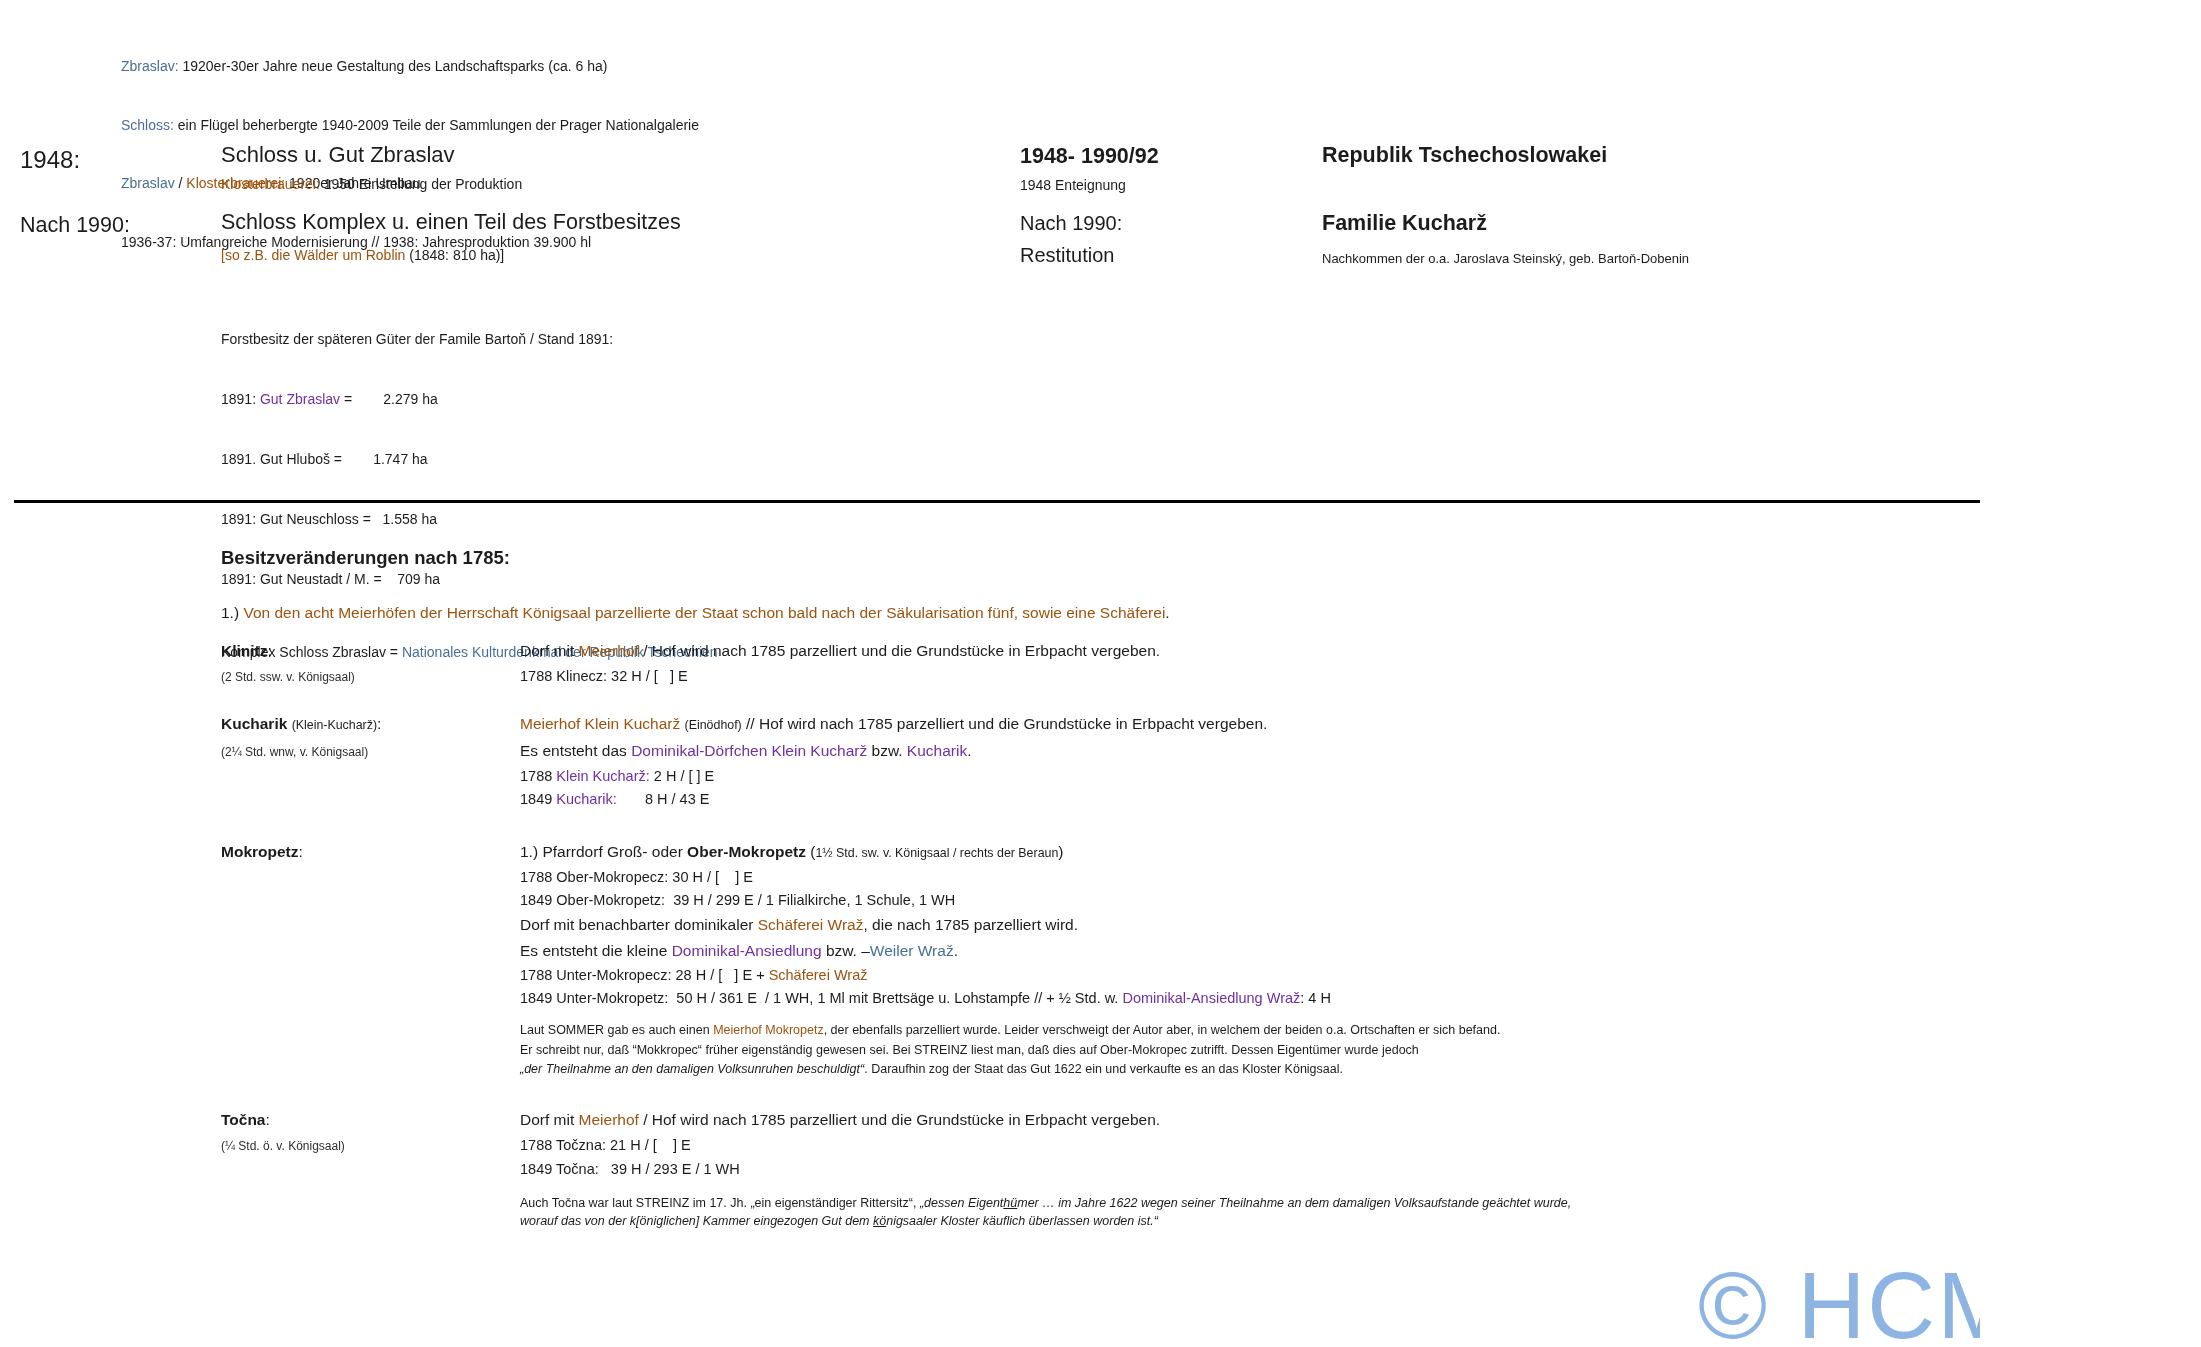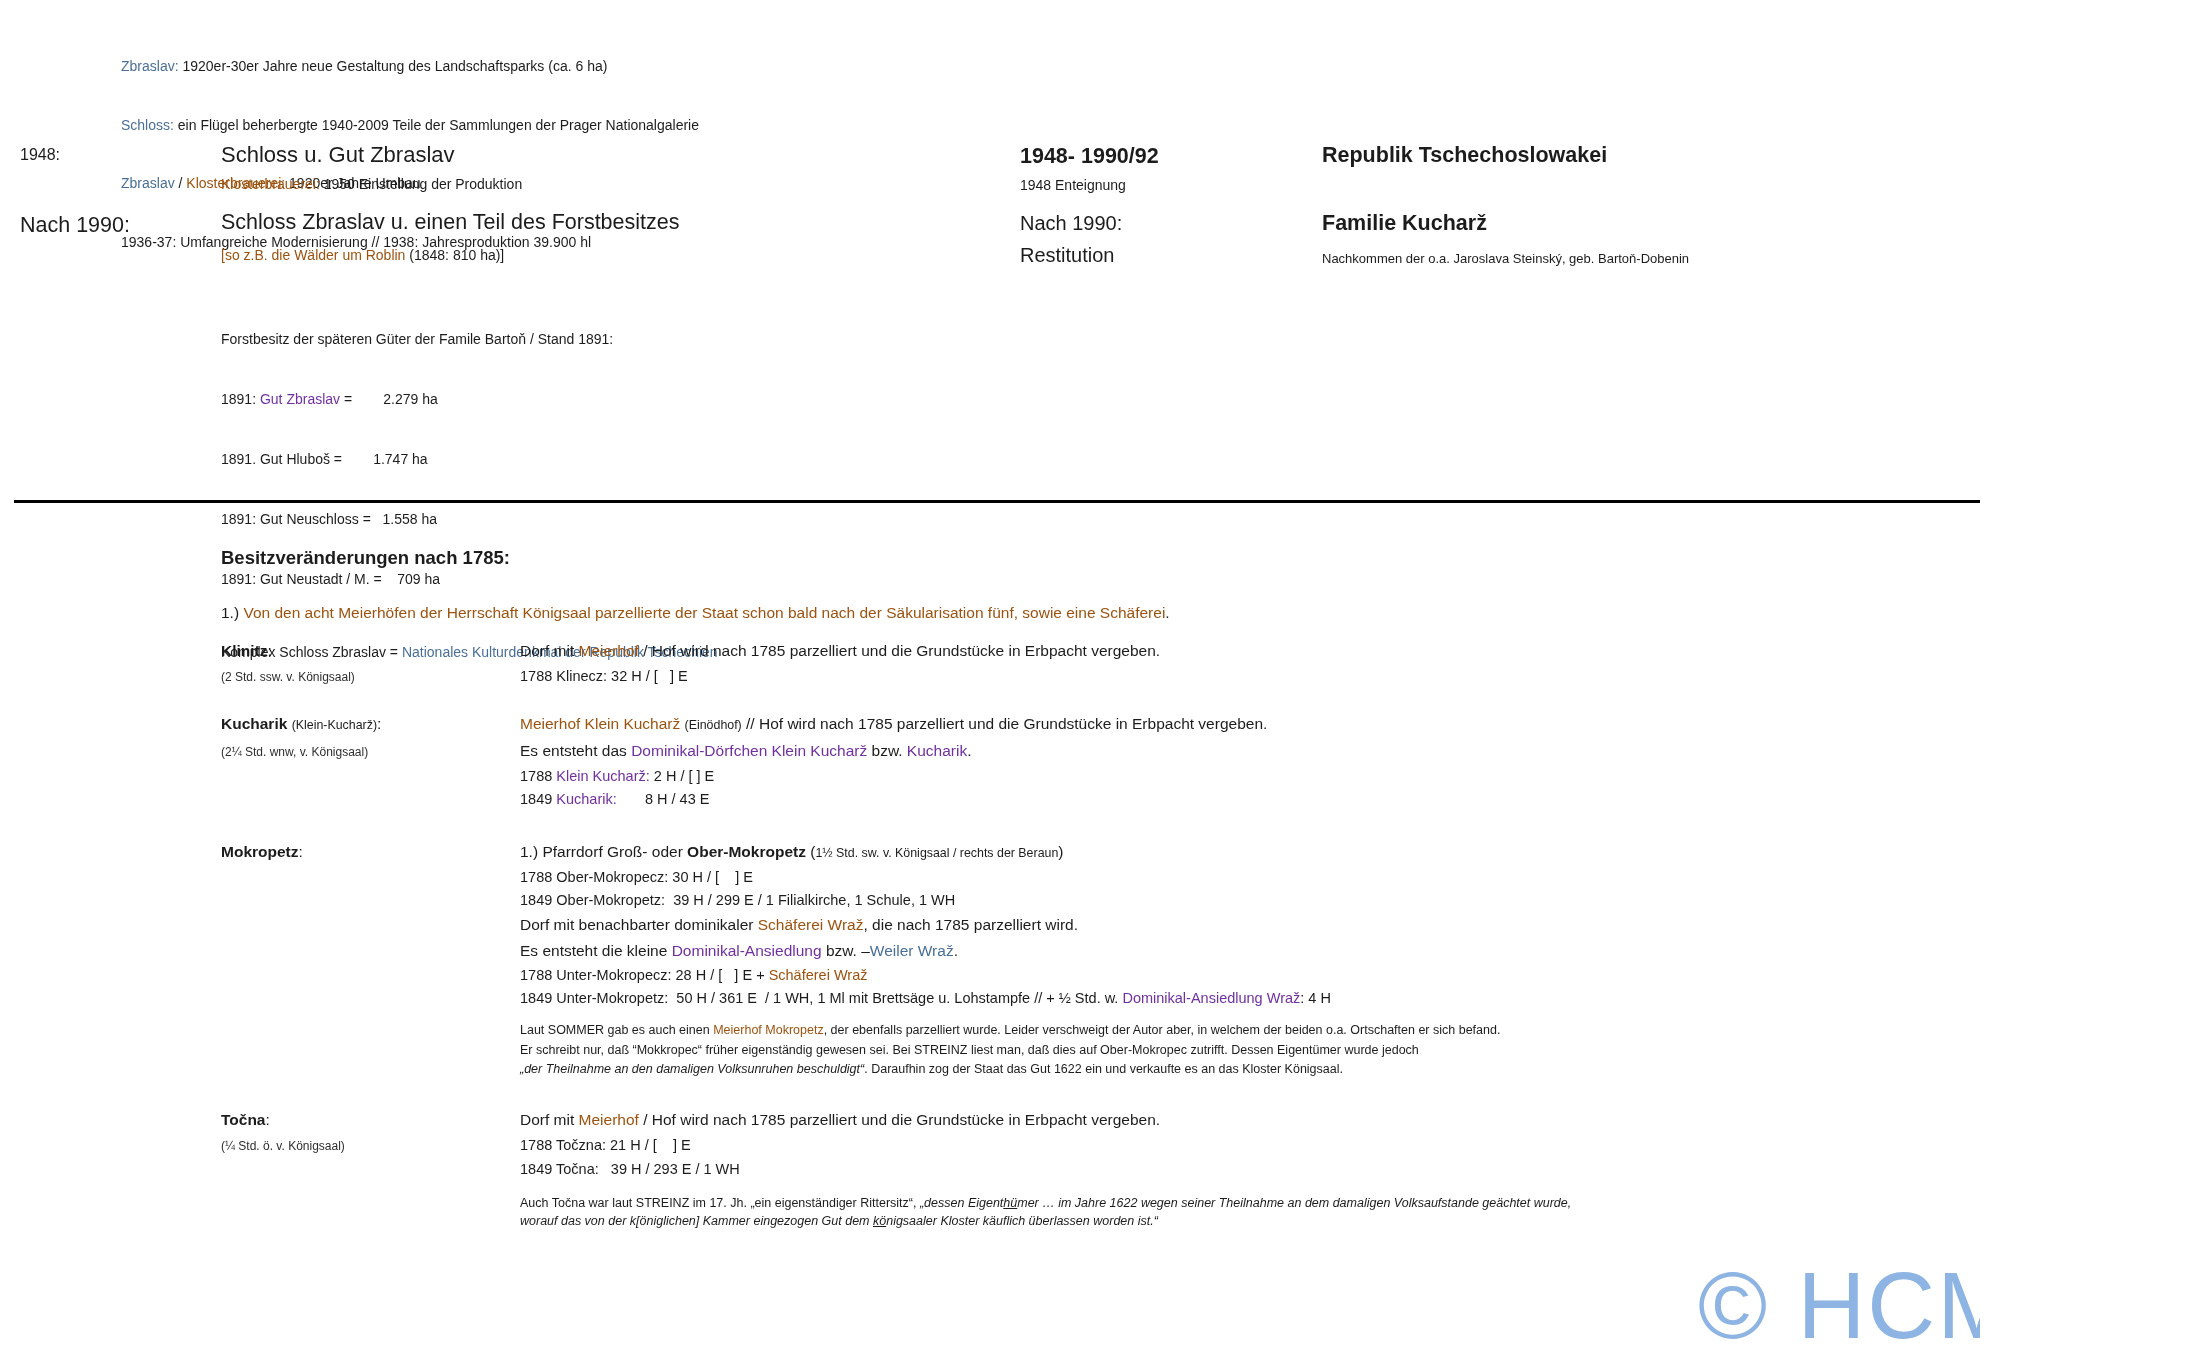--- a/index.html
+++ b/index.html
@@ -20,21 +20,21 @@
   .seg-b{color:var(--blue);}
   .seg-p{color:var(--purple);}
   .seg-bold{font-weight:700;}
   .seg-i{font-style:italic;}
   .seg-u{text-decoration:underline;}
   .seg-sm{font-size:0.8em;}
   .seg-sublabel{font-size:12px;color:#2e2e2e;}
   
   .top-info{left:121px;top:18px;font-size:14px;line-height:19.5px;}
   
-  .lbl1948{left:20px;top:146px;font-size:16px;}
+  .lbl1948{left:20px;top:146px;font-size:24px;}
   .t1948{left:221px;top:142px;font-size:22px;}
   .s1948{left:221px;top:176px;font-size:14px;}
   .mid1948{left:1020px;top:144px;font-size:21.5px;font-weight:700;}
   .midsub1948{left:1020px;top:177px;font-size:14px;}
   .own1948{left:1322px;top:143px;font-size:21.5px;font-weight:700;}
   .ref42{left:2086px;top:152px;font-size:14px;}
   
   .lbl1990{left:20px;top:213px;font-size:21.5px;}
   .t1990{left:221px;top:210px;font-size:21.5px;}
   .s1990{left:221px;top:247px;font-size:14px;}
@@ -81,21 +81,21 @@
 
   <div class="abs lbl1948">1948:</div>
   <div class="abs t1948">Schloss u. Gut Zbraslav</div>
   <div class="abs s1948"><span class="seg-o">Klosterbrauerei:</span><span> 1950 Einstellung der Produktion</span></div>
   <div class="abs mid1948">1948- 1990/92</div>
   <div class="abs midsub1948">1948 Enteignung</div>
   <div class="abs own1948">Republik Tschechoslowakei</div>
   <div class="abs ref42">(42)</div>
 
   <div class="abs lbl1990">Nach 1990:</div>
-  <div class="abs t1990">Schloss Zbraslav u. einen Teil des Forstbesitzes</div>
+  <div class="abs t1990">Schloss Komplex u. einen Teil des Forstbesitzes</div>
   <div class="abs s1990"><span class="seg-o">[so z.B. die Wälder um Roblin</span><span> (1848: 810 ha)]</span></div>
   <div class="abs mid1990">Nach 1990:</div>
   <div class="abs midsub1990">Restitution</div>
   <div class="abs own1990">Familie Kucharž</div>
   <div class="abs ownsub1990">Nachkommen der o.a. Jaroslava Steinský, geb. Bartoň-Dobenin</div>
   <div class="abs ref43">(43)</div>
   <div class="abs ref44">(44)</div>
 
   <div class="abs forst">
     <div><span>Forstbesitz der späteren Güter der Famile Bartoň / Stand 1891:</span></div>

